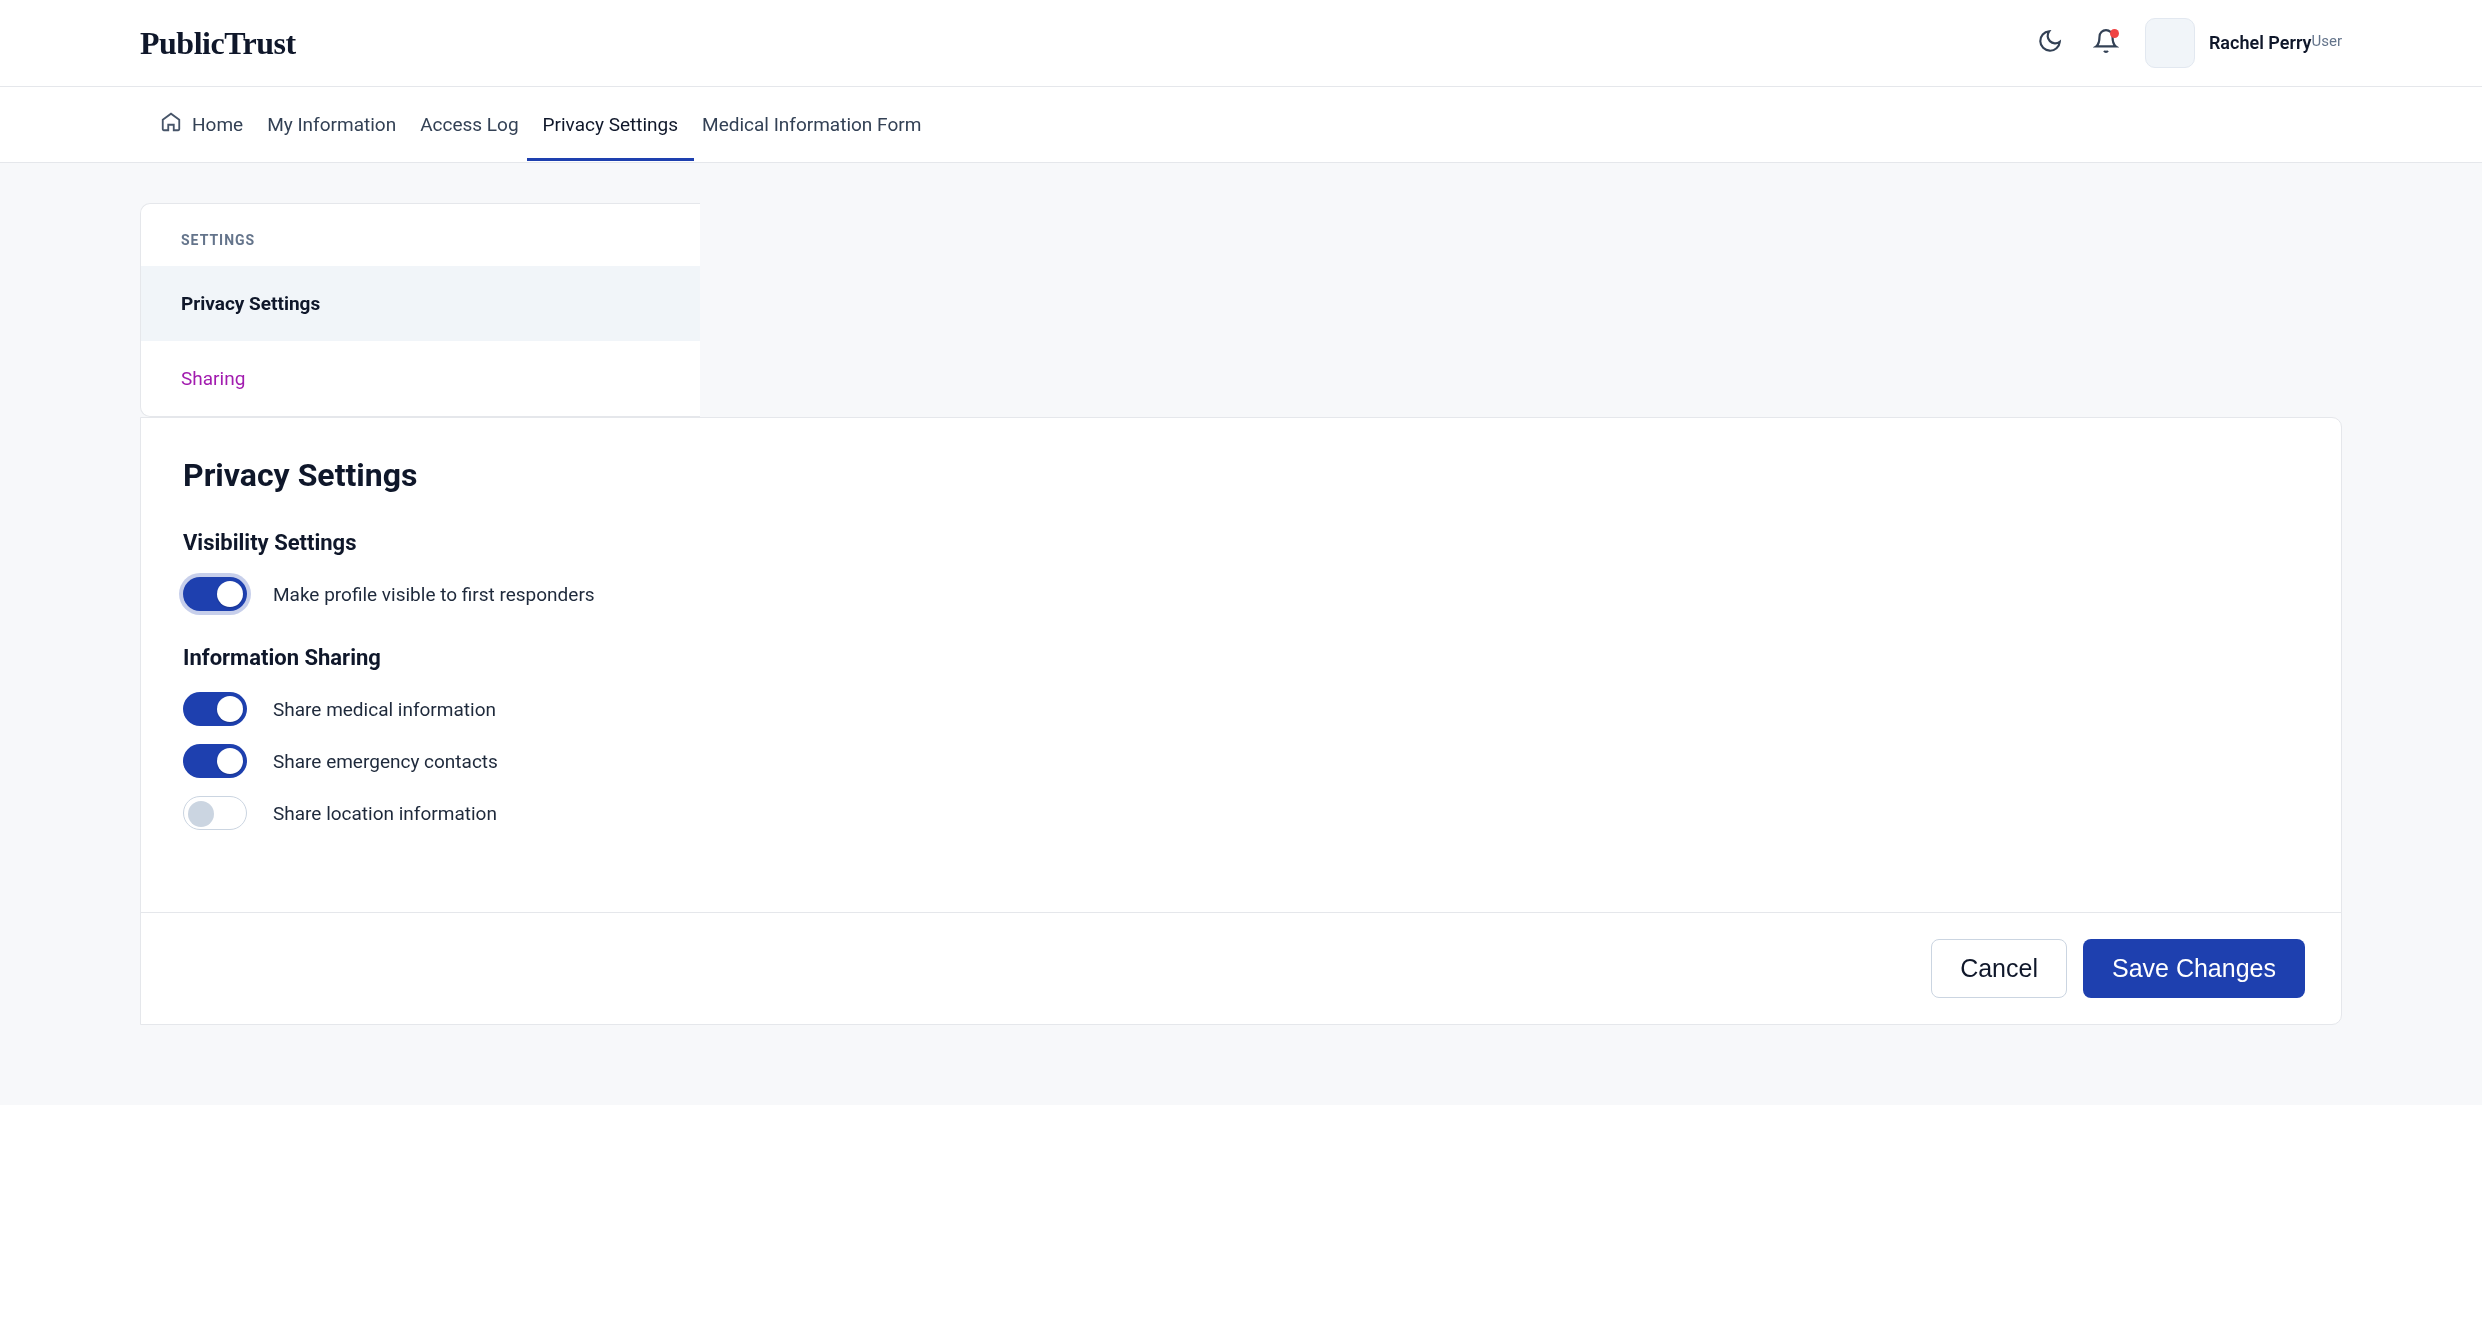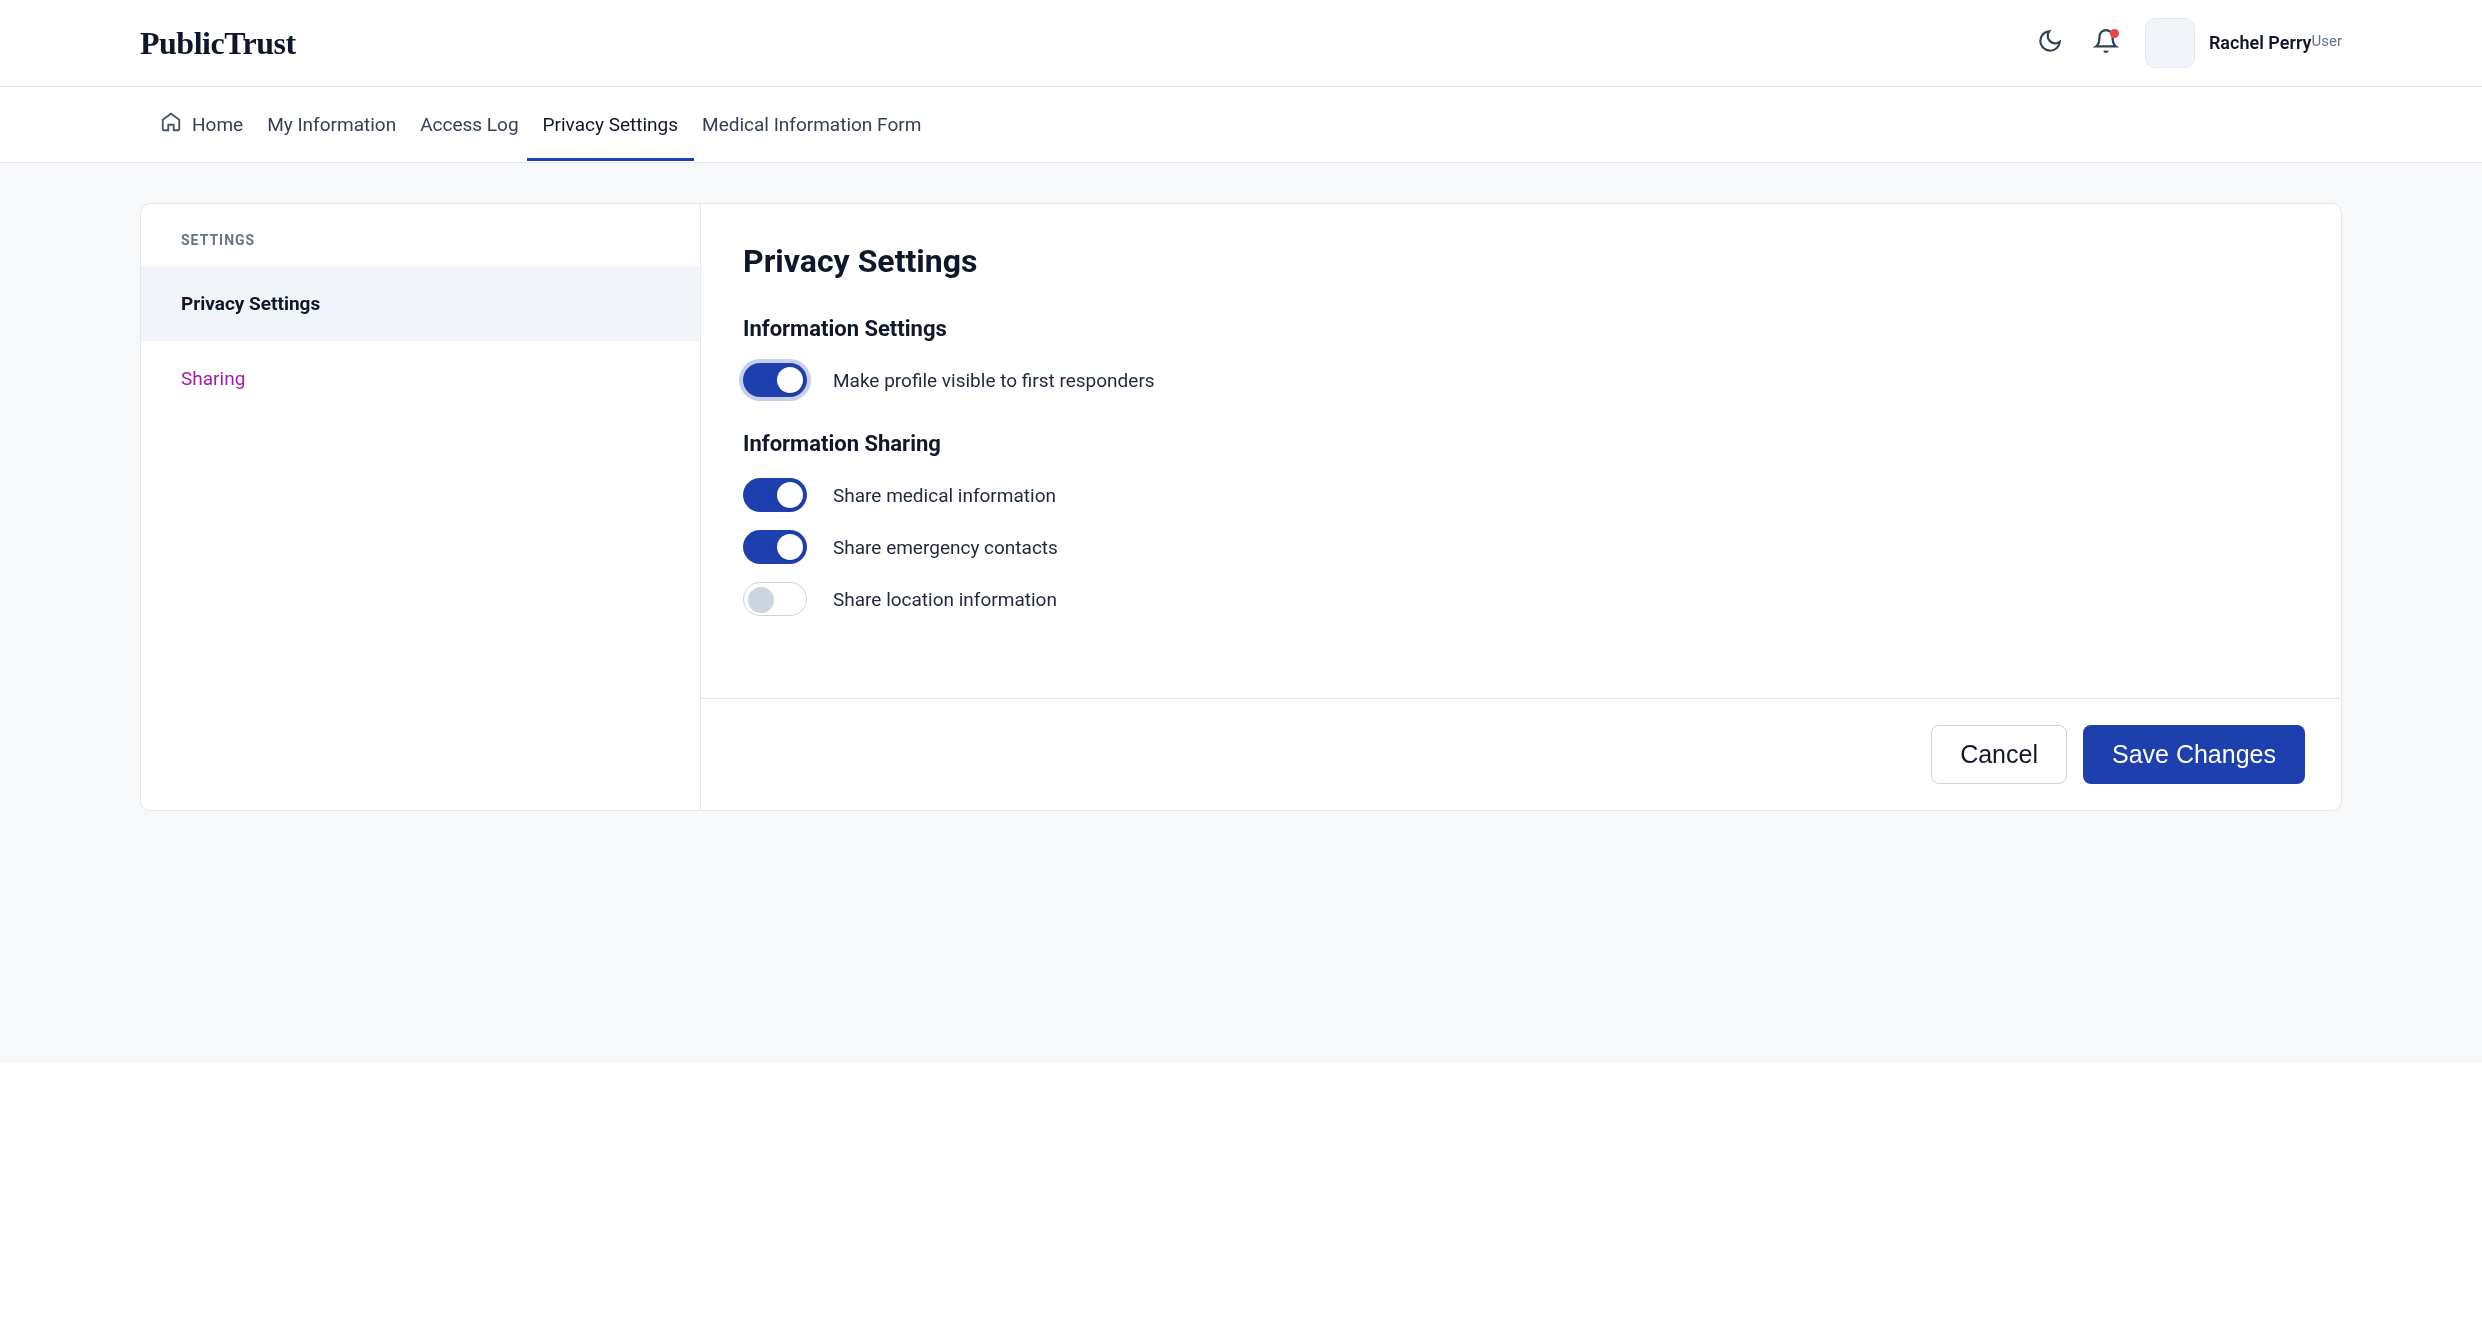--- a/index.html
+++ b/index.html
@@ -93,20 +93,21 @@
 
   
   .body-area {
     background: #f7f8fa;
     min-height: 900px;
     padding: 40px 140px 80px 140px;
   }
   .container {
     display: flex;
     background: transparent;
+    flex-direction: column;
   }
   
   .sidebar {
     width: 560px;
     background: #fff;
     border: 1px solid #e5e7eb;
     border-right: none;
     border-radius: 10px 0 0 10px;
   }
   .sidebar-heading {
@@ -282,21 +283,21 @@
         <div class="sidebar-item">
           <span>Sharing</span>
         </div>
       </div>
 
       <div class="main">
         <div class="main-content">
           <h1 class="page-title">Privacy Settings</h1>
 
           <div class="section">
-            <div class="section-title">Information Settings</div>
+            <div class="section-title">Visibility Settings</div>
             <div class="toggle-row">
               <div class="toggle on focused">
                   <div class="knob"></div>
                 </div>
               <span class="toggle-label">Make profile visible to first responders</span>
             </div>
           </div>
 
           <div class="section">
             <div class="section-title">Information Sharing</div>

